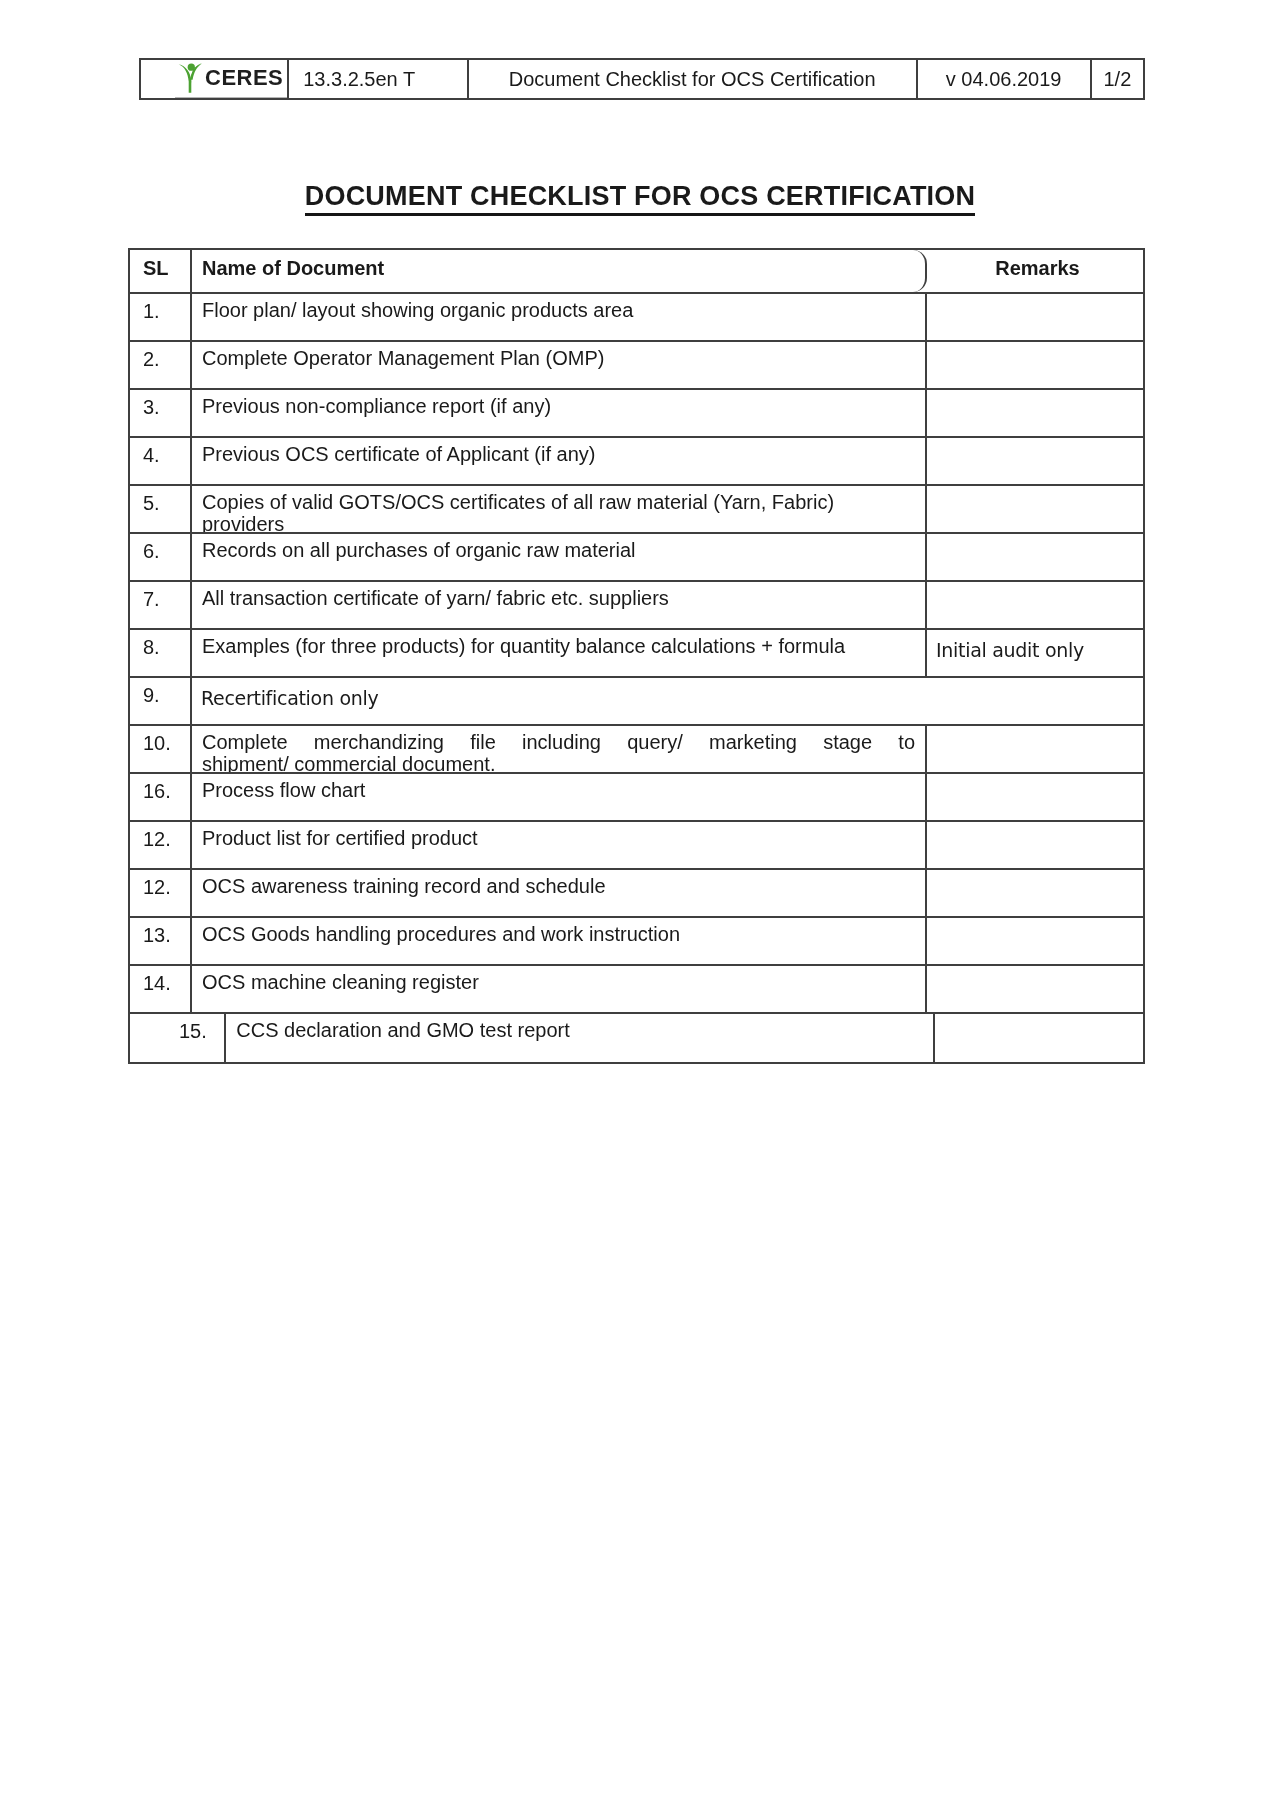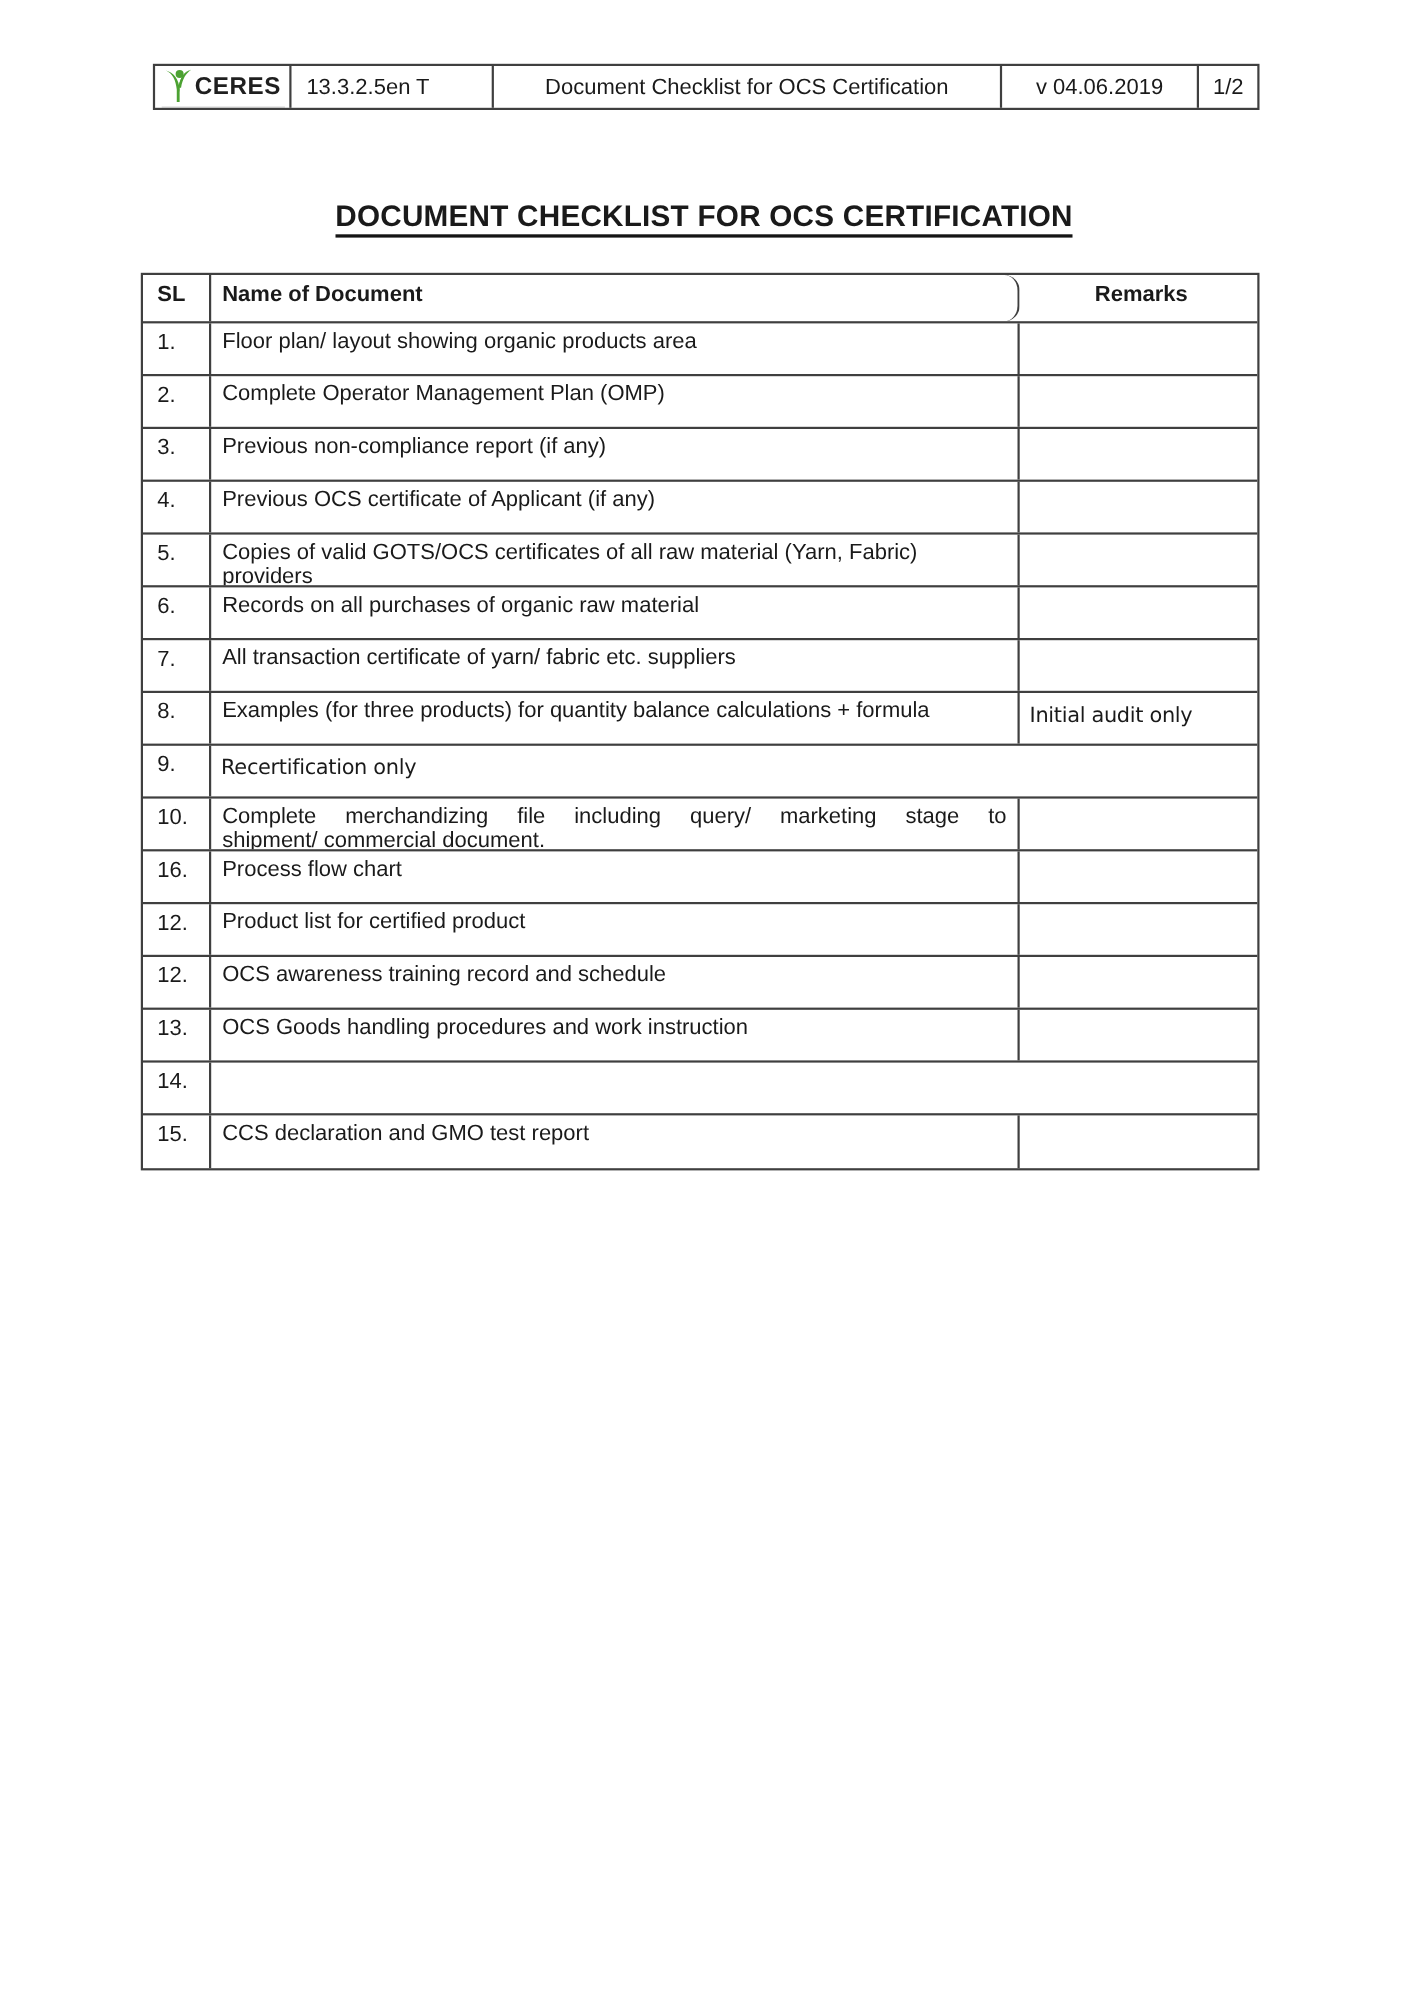--- a/index.html
+++ b/index.html
@@ -12,20 +12,21 @@
     -webkit-font-smoothing:antialiased;
   }
   
   .header-table{
     position:absolute;left:139px;top:58px;
     width:1006px;height:42px;
     display:flex;
     border:2px solid #3f3f3f;
     box-sizing:border-box;
     background:#fff;
+    padding-left:28px;
   }
   .header-cell{
     box-sizing:border-box;
     border-right:2px solid #3f3f3f;
     display:flex;align-items:center;justify-content:center;
     font-size:20px;
     white-space:nowrap;
     overflow:hidden;
   }
   .header-cell:last-child{border-right:none;}
@@ -59,21 +60,21 @@
     width:1017px;
     border:2px solid #3f3f3f;
     box-sizing:border-box;
     background:#fff;
   }
   .tr{
     display:flex;
     border-bottom:2px solid #3f3f3f;
     box-sizing:border-box;
   }
-  .tr:last-child{border-bottom:none;}
+  .tr:last-child{border-bottom:none;margin-left:36px;}
   .td{
     box-sizing:border-box;
     border-right:2px solid #3f3f3f;
     overflow:hidden;
   }
   .td:last-child{border-right:none;}
   .col-sl{width:62px;padding:6px 1px 0 13px;font-size:20px;}
   .col-name{width:735px;padding:5px 10px 0 10px;font-size:20px;line-height:22px;}
   .col-remark{
     width:216px;padding:9px 4px 0 9px;
@@ -198,20 +199,21 @@
         <div class="td col-name">OCS awareness training record and schedule</div>
         <div class="td col-remark"></div>
       </div>
       <div class="tr row">
         <div class="td col-sl">13.</div>
         <div class="td col-name">OCS Goods handling procedures and work instruction</div>
         <div class="td col-remark"></div>
       </div>
       <div class="tr row">
         <div class="td col-sl">14.</div>
+        <div class="td col-name">OCS machine cleaning register</div>
         <div class="td col-remark"></div>
       </div>
       <div class="tr row">
         <div class="td col-sl">15.</div>
         <div class="td col-name">CCS declaration and GMO test report</div>
         <div class="td col-remark"></div>
       </div>
     </div>
 </div>
 

